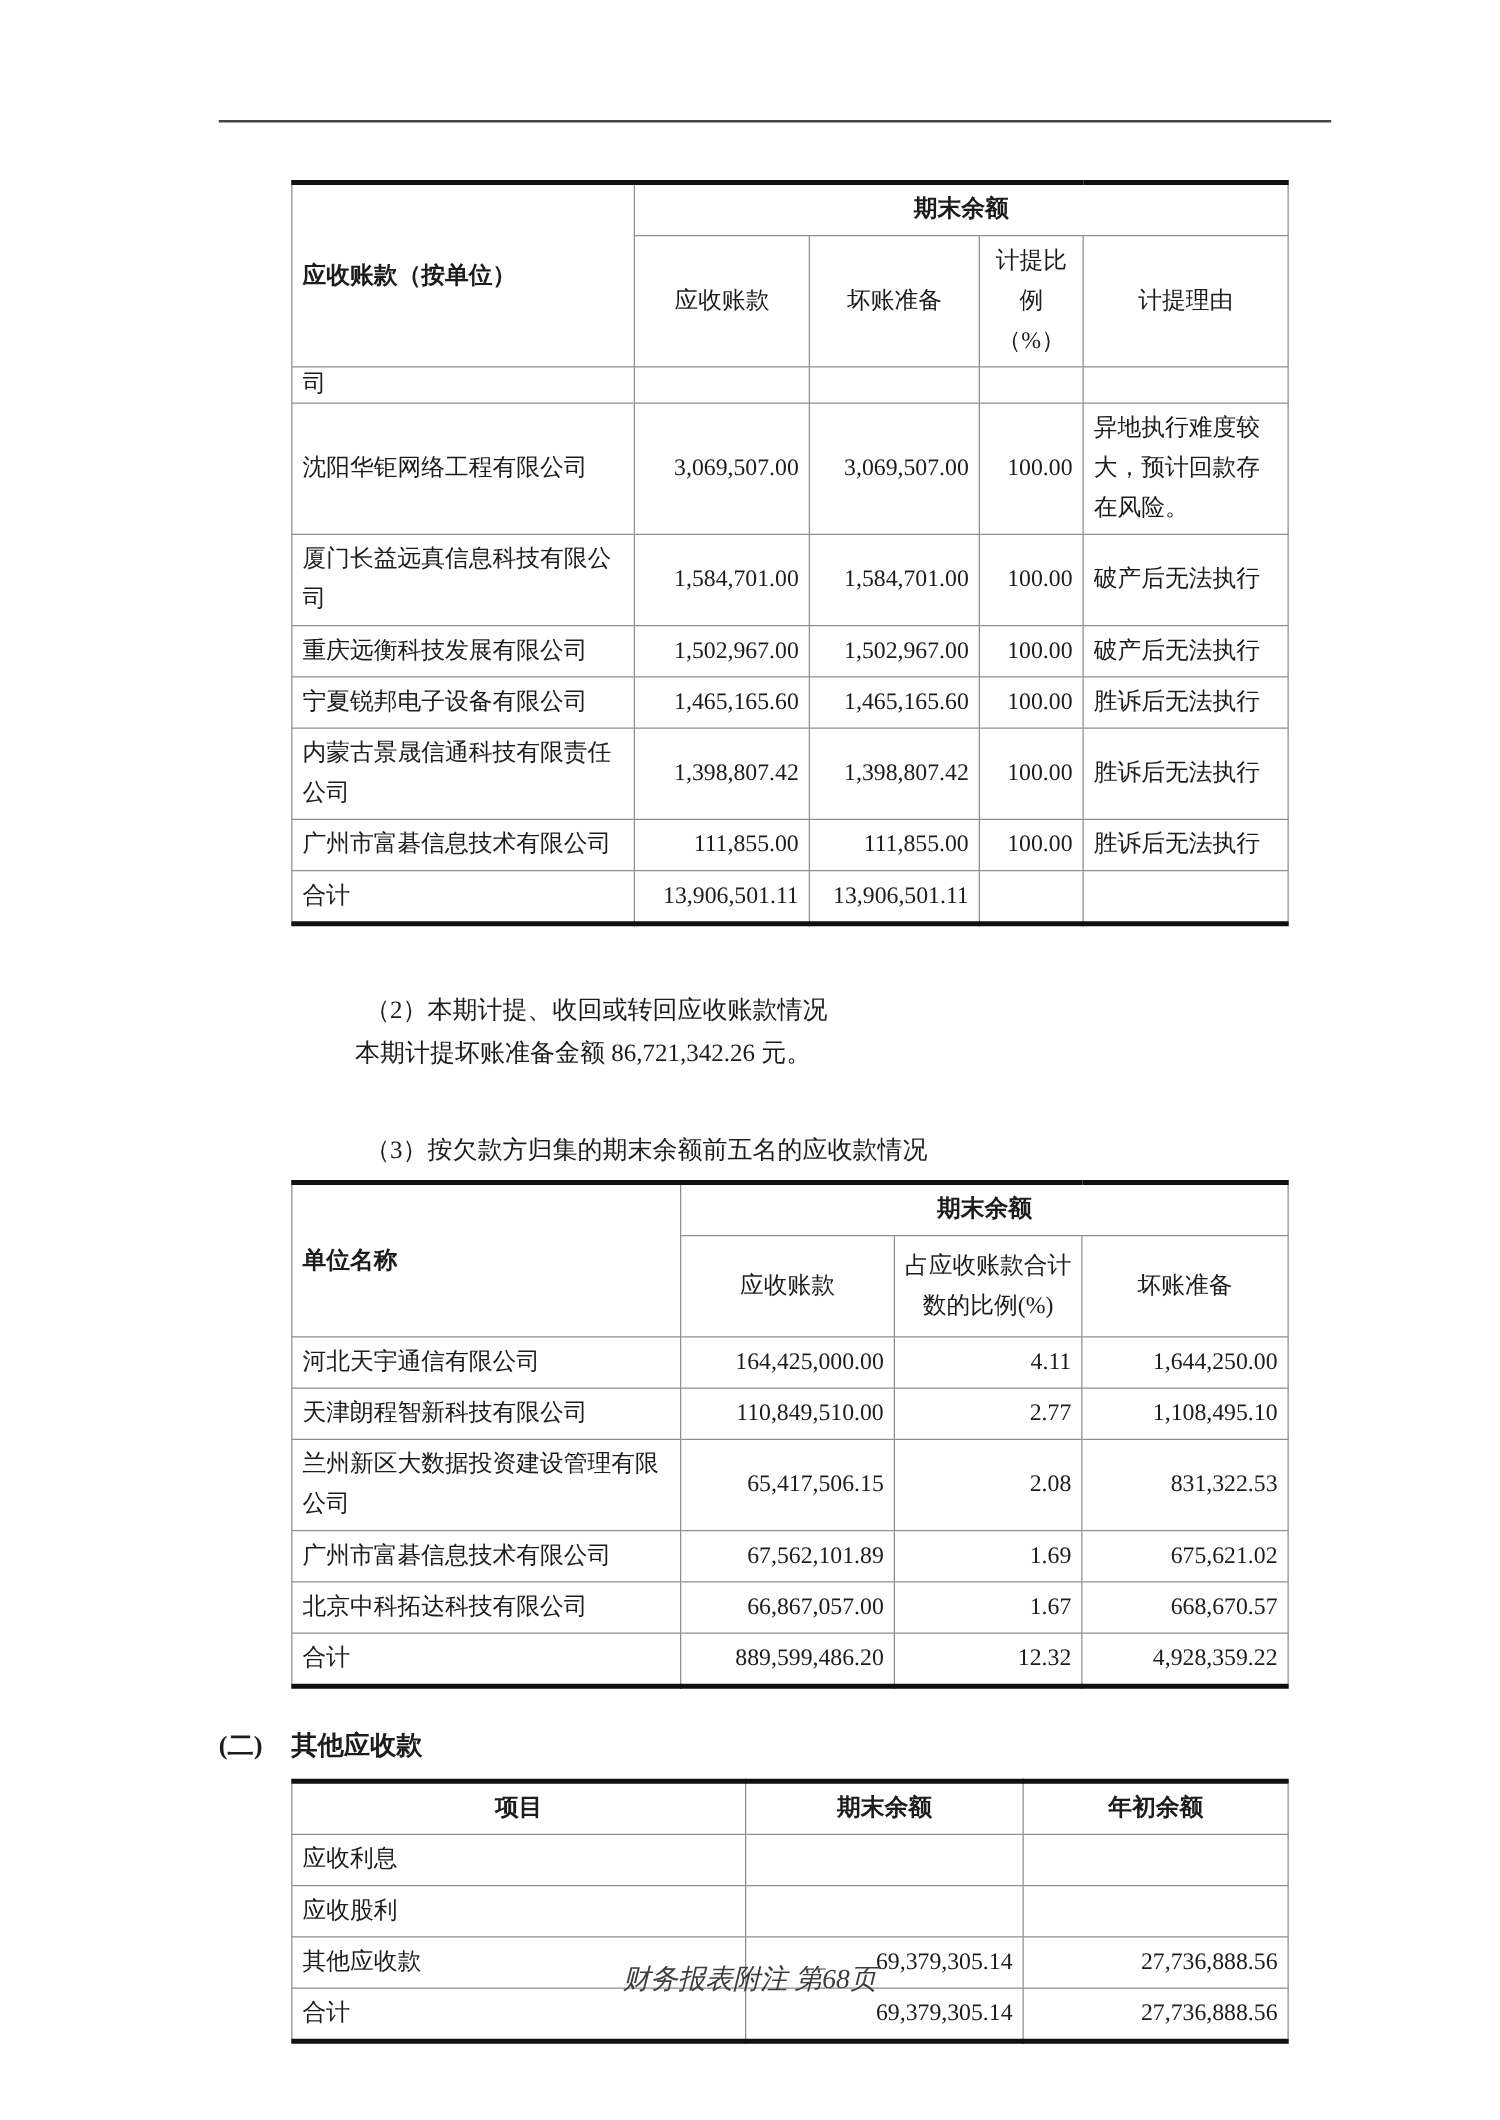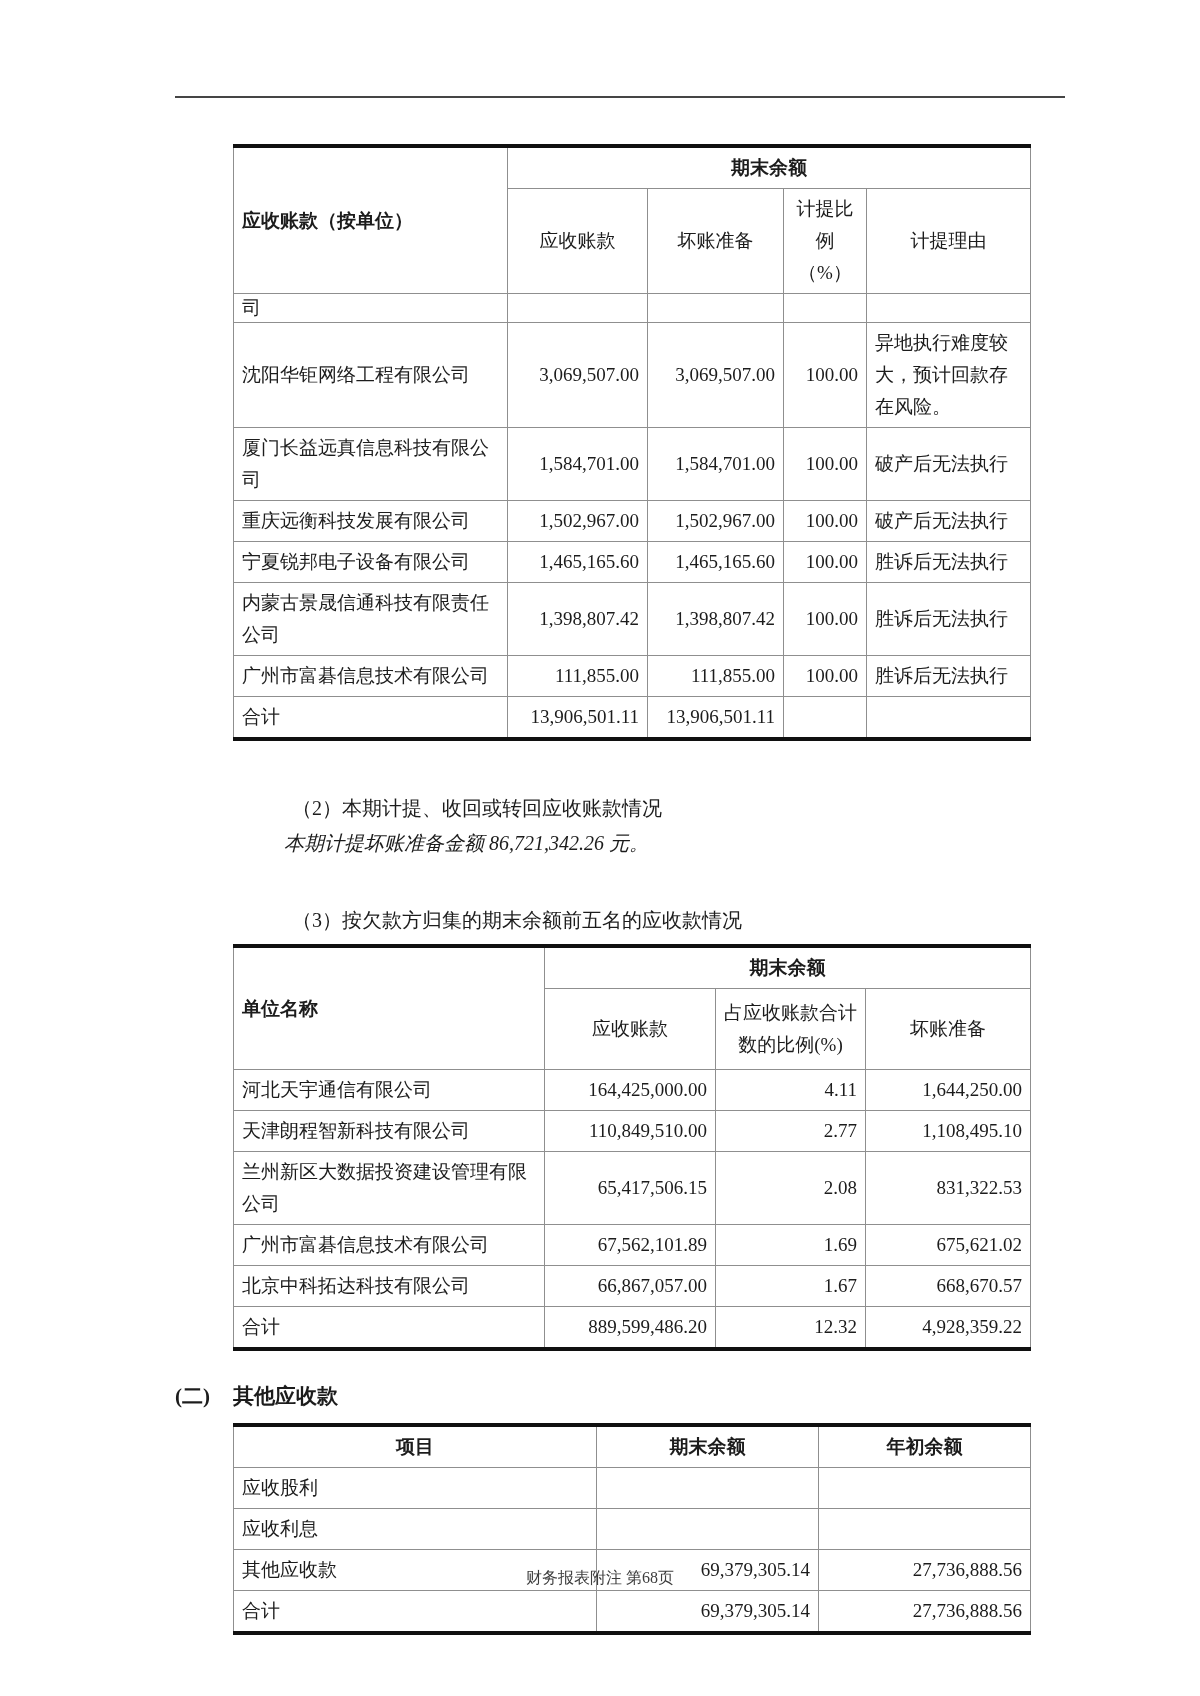--- a/index.html
+++ b/index.html
@@ -44,37 +44,38 @@
   td.num   { text-align: right; padding-right: 10px; }
   td.ratio { text-align: right; padding-right: 12px; }
   td.reason{ text-align: left; padding: 4px 4px; }
   tr.cont-row td { line-height: 24px; padding: 2px 8px; }
   
   .para {
     margin-left: 292px;
     font-size: 20px;
     line-height: 35px;
   }
-  .para.body { margin-left: 284px; font-style: italic; }
+  .para.body { margin-left: 284px; }
   .sec-heading {
     display: flex;
     margin-left: 175px;
     font-size: 21px;
     font-weight: bold;
     line-height: 30px;
   }
   .sec-heading .sec-num { width: 58px; }
   .footer {
     position: absolute;
     top: 1568px;
     left: 0;
     width: 100%;
     text-align: center;
-    font-size: 16px;
+    font-size: 22px;
     color: #3d3d3d;
+    font-style: italic;
   }
 </style>
 </head>
 <body>
 
 <div class="page">
 
   <div class="header-rule"></div>
 
   <table class="tbl t1" style="width:797px; margin-top:46px;">
@@ -227,26 +228,26 @@
         <col style="width:222px">
         <col style="width:212px">
     </colgroup>
     <tbody>
       <tr class="hrow1">
         <td>项目</td>
         <td>期末余额</td>
         <td>年初余额</td>
       </tr>
       <tr>
+        <td class="name">应收利息</td>
+        <td class="num"></td>
+        <td class="num"></td>
+      </tr>
+      <tr>
         <td class="name">应收股利</td>
-        <td class="num"></td>
-        <td class="num"></td>
-      </tr>
-      <tr>
-        <td class="name">应收利息</td>
         <td class="num"></td>
         <td class="num"></td>
       </tr>
       <tr>
         <td class="name">其他应收款</td>
         <td class="num">69,379,305.14</td>
         <td class="num">27,736,888.56</td>
       </tr>
       <tr>
         <td class="center">合计</td>

